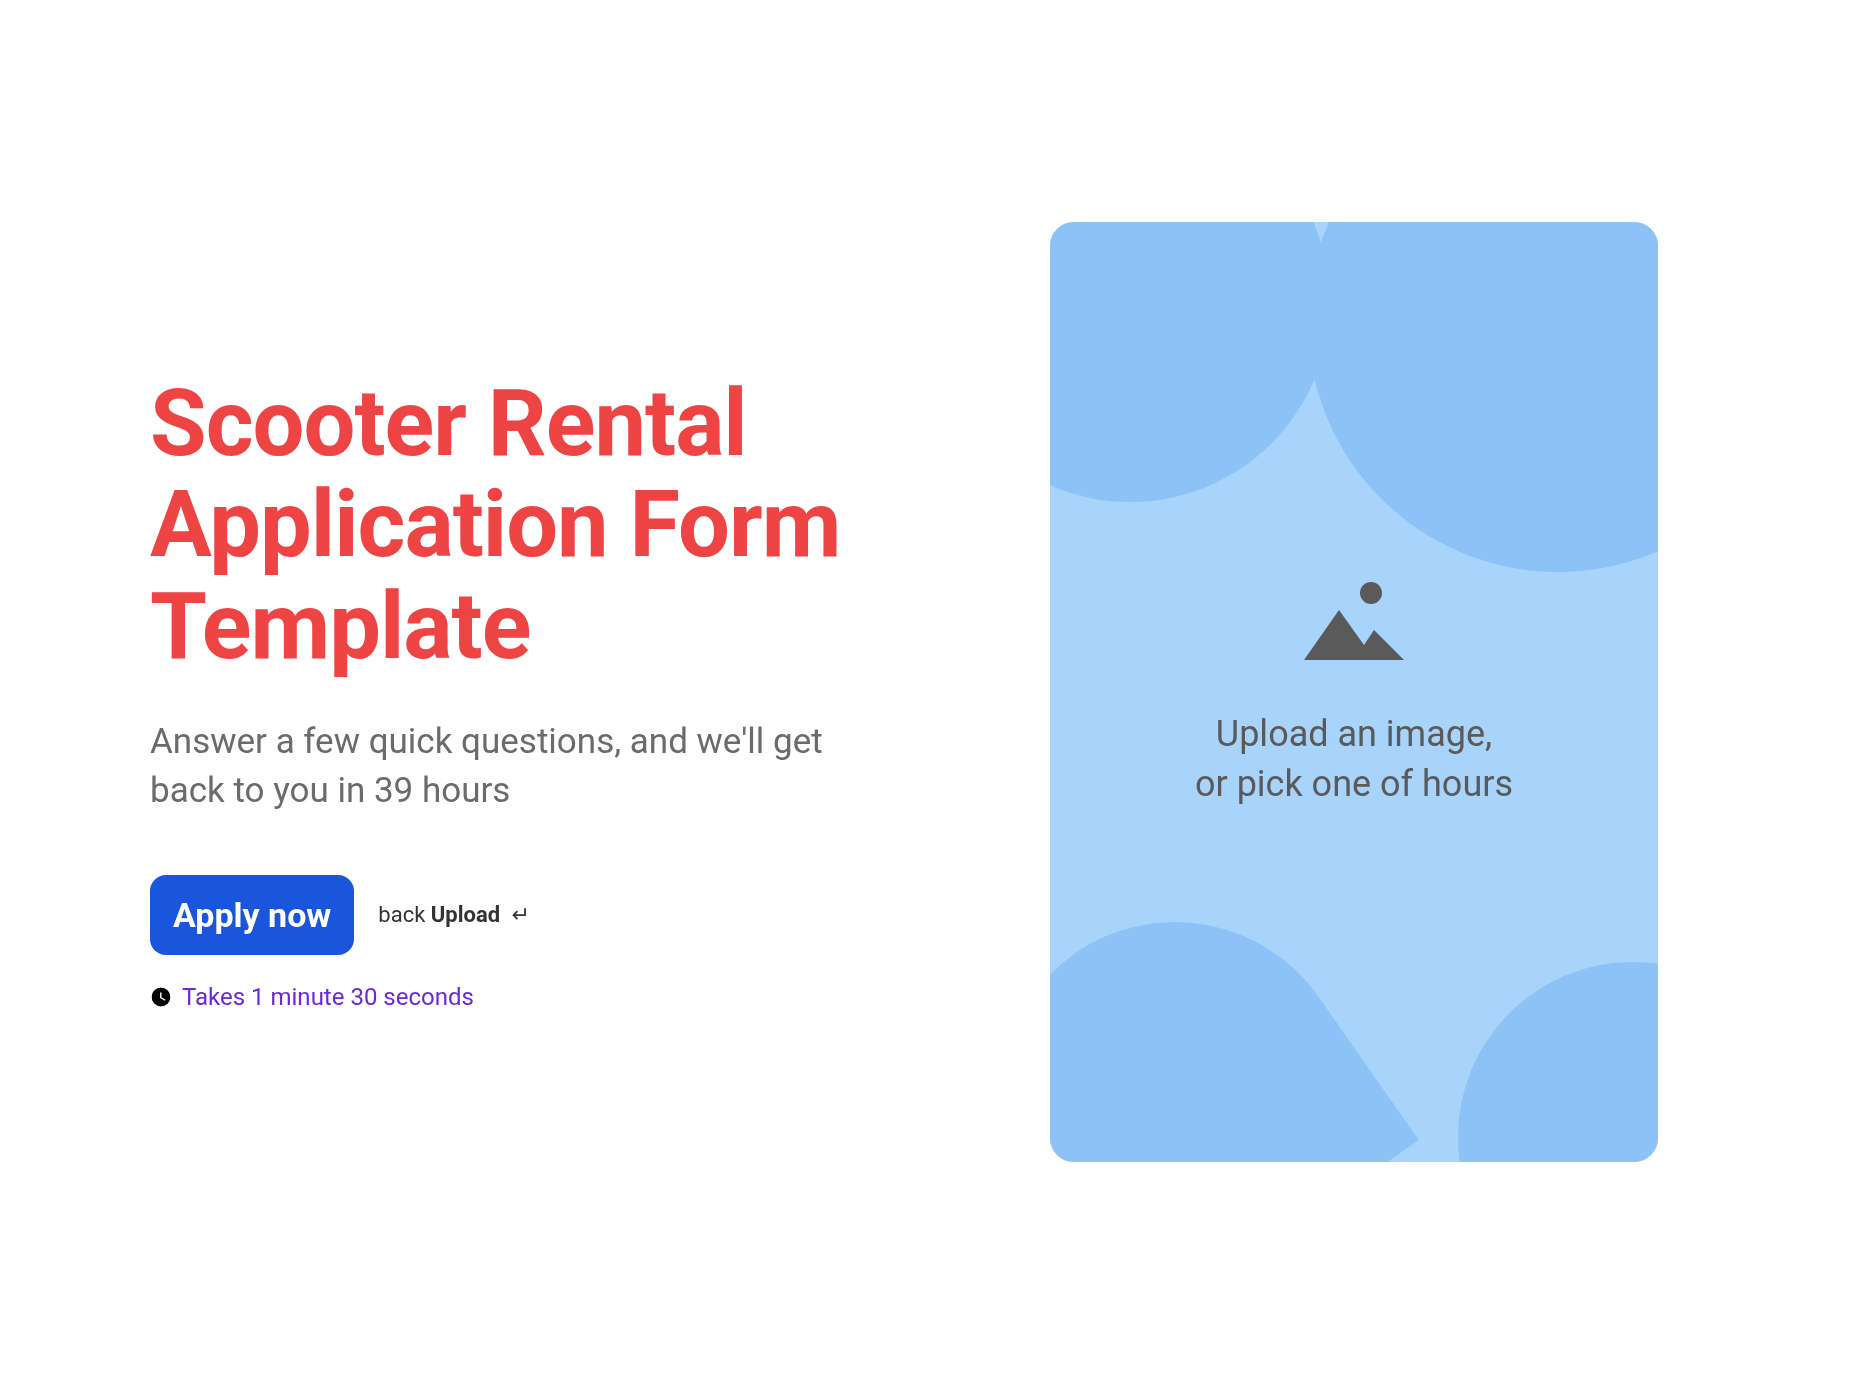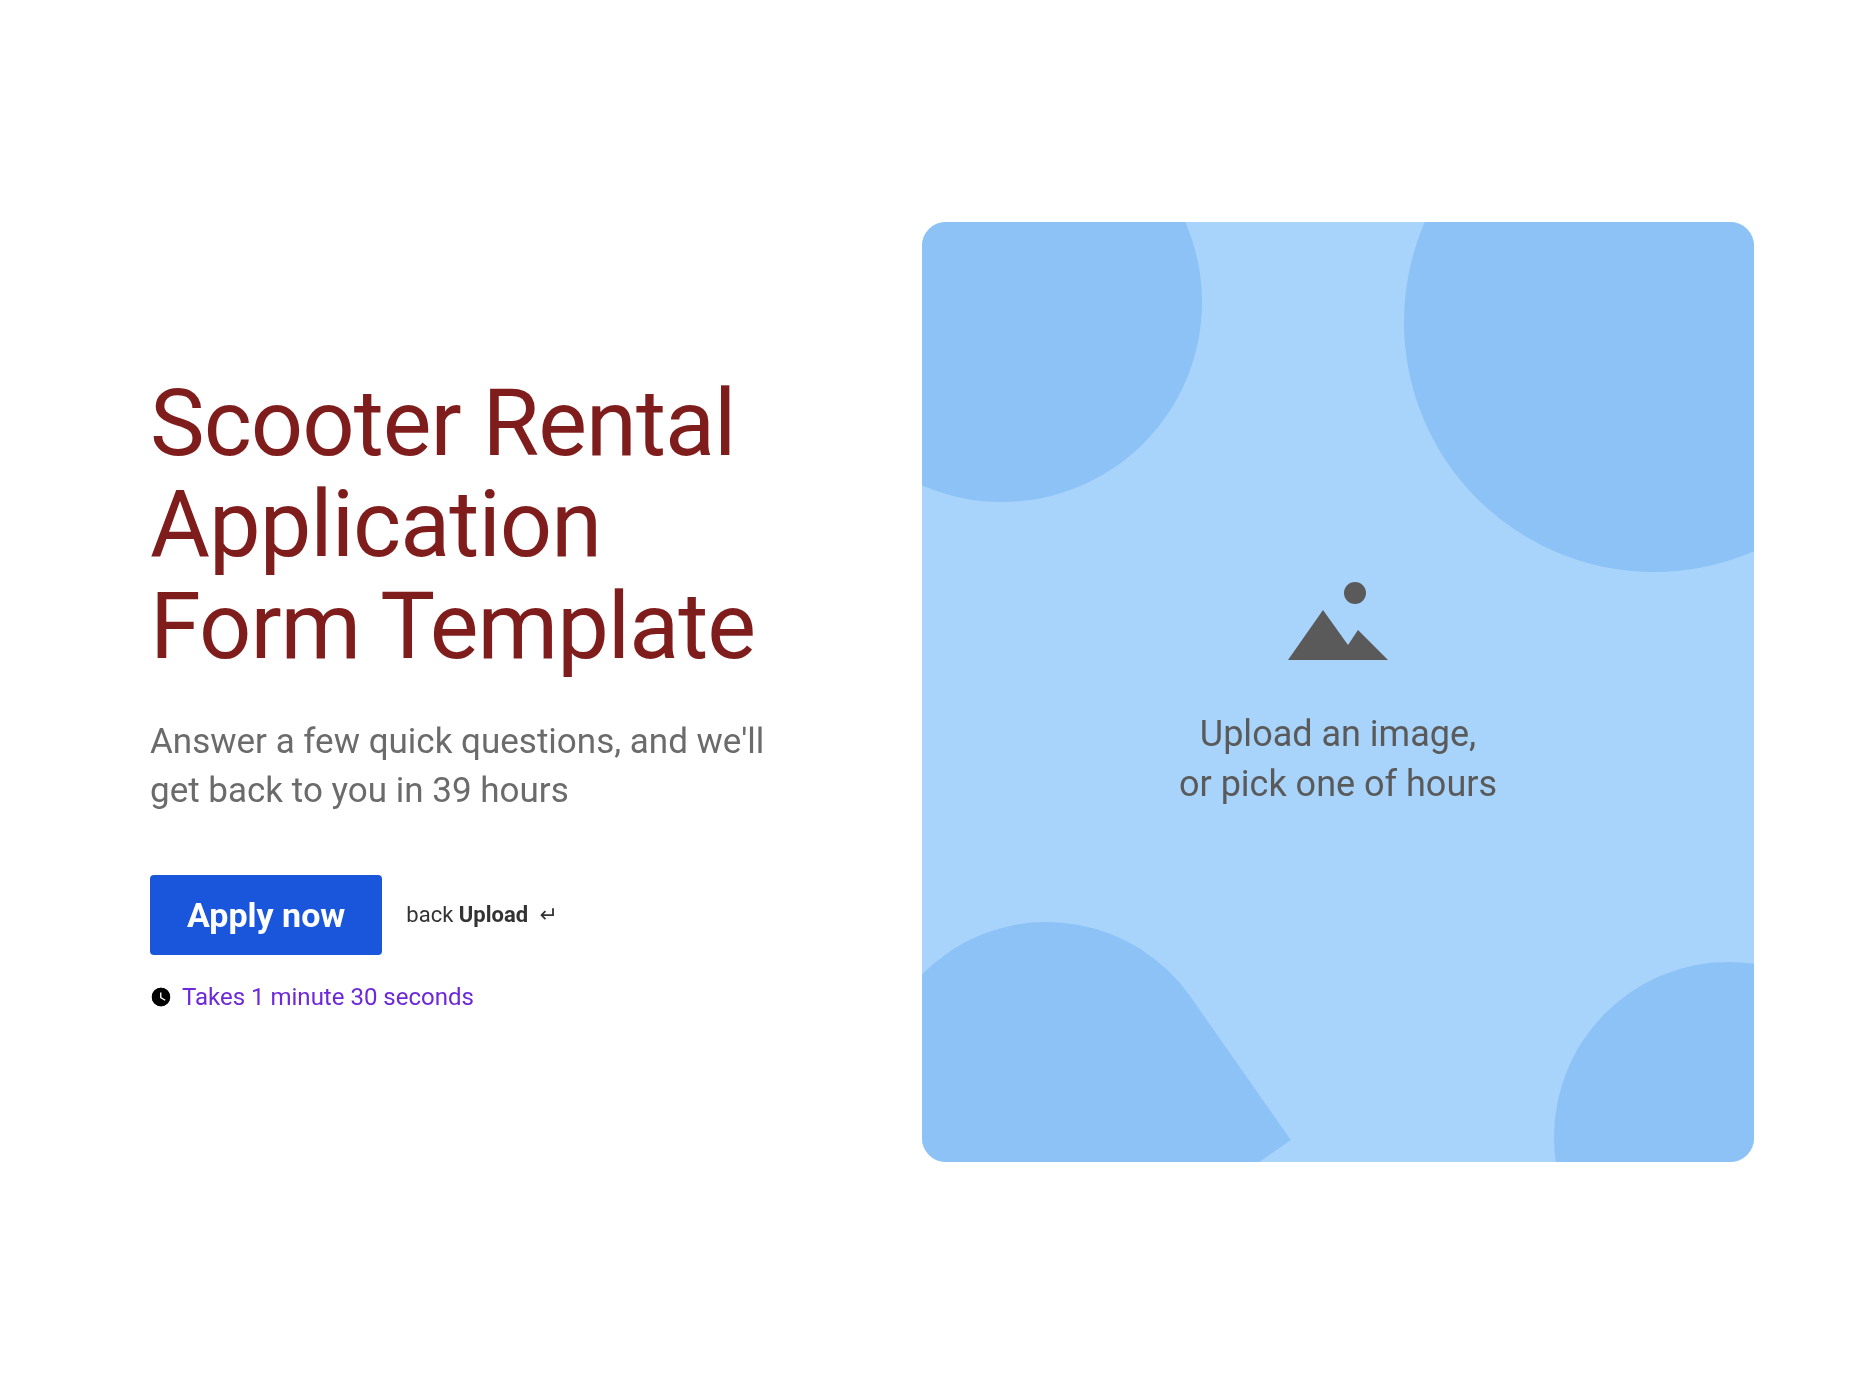--- a/index.html
+++ b/index.html
@@ -28,23 +28,23 @@
     }
     
     .left-section {
       flex: 1;
       max-width: 800px;
       padding-left: 50px;
     }
     
     .heading {
       font-size: 92px;
-      font-weight: 400;
+      font-weight: 700;
       line-height: 1.1;
-      color: #7f1d1d;
+      color: #ef4444;
       letter-spacing: -1px;
       margin-bottom: 40px;
     }
     
     .subheading {
       font-size: 35px;
       font-weight: 400;
       line-height: 1.4;
       color: #6b6b6b;
       margin-bottom: 60px;
@@ -54,24 +54,24 @@
       display: flex;
       align-items: center;
       gap: 24px;
       margin-bottom: 28px;
     }
     
     .apply-button {
       background: #1a56db;
       color: #ffffff;
       border: none;
-      padding: 20px 37px;
+      padding: 20px 23px;
       font-size: 34px;
       font-weight: 700;
-      border-radius: 4px;
+      border-radius: 16px;
       cursor: pointer;
       font-family: inherit;
     }
     
     .hint-text {
       font-size: 22px;
       color: #333333;
     }
     
     .hint-text strong {
@@ -96,21 +96,21 @@
       height: 22px;
       fill: #000000;
     }
     
     .time-text {
       font-size: 24px;
       color: #6d28d9;
     }
     
     .right-section {
-      width: 832px;
+      width: 608px;
       height: 940px;
       background: #a8d3fa;
       border-radius: 24px;
       position: relative;
       overflow: hidden;
       display: flex;
       flex-direction: column;
       align-items: center;
       justify-content: center;
     }

